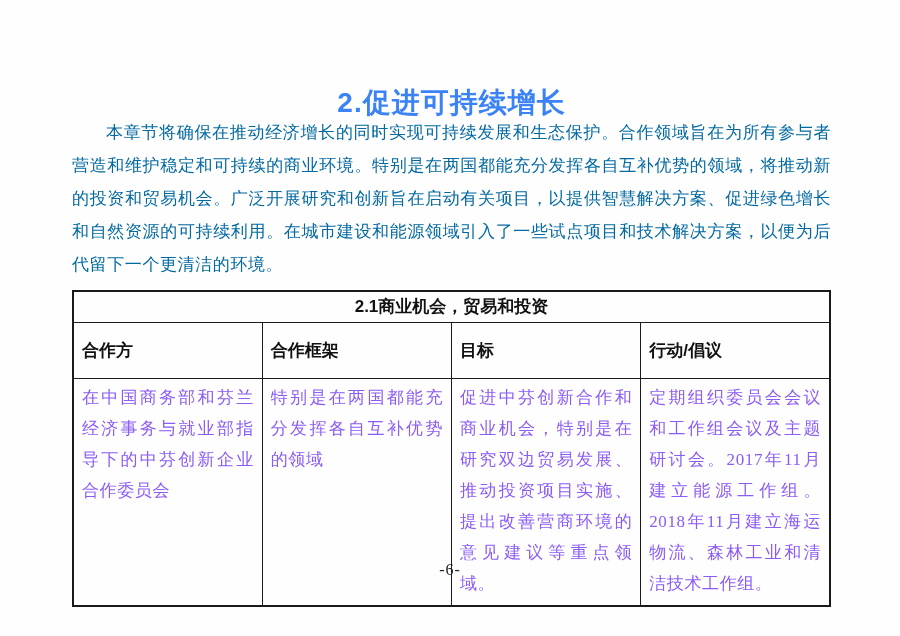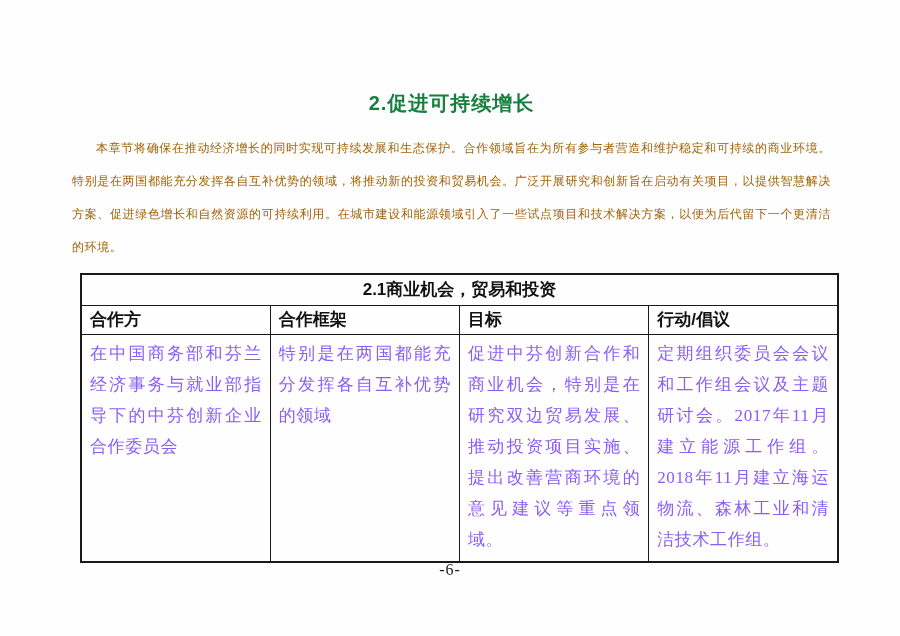--- a/index.html
+++ b/index.html
@@ -15,62 +15,60 @@
     width: 900px;
     height: 636px;
     background: #fefefe;
     padding: 90px 69px 0 72px;
     position: relative;
   }
   .doc-title {
     text-align: center;
     font-family: "Liberation Sans", "DejaVu Sans", sans-serif;
     font-weight: bold;
-    font-size: 20px;
+    font-size: 28px;
     line-height: 26px;
     letter-spacing: 1px;
-    color: #15803d;
+    color: #3b82f6;
   }
   .body-para {
-    margin-top: 16px;
-    font-size: 12px;
+    font-size: 17px;
     line-height: 33px;
     text-align: justify;
     text-justify: inter-character;
     text-indent: 2em;
     letter-spacing: 0.6px;
-    color: #a16207;
+    color: #0369a1;
   }
   .coop-table {
     margin-top: 9px;
     width: 759px;
     border-collapse: collapse;
     border: 2px solid #1a1a1a;
     table-layout: fixed;
-    margin-left: 8px;
   }
   .coop-table th, .coop-table td {
     border: 1px solid #1a1a1a;
   }
   .tbl-title {
     font-family: "Liberation Sans", "DejaVu Sans", sans-serif;
     font-weight: bold;
     font-size: 17px;
     text-align: center;
     height: 31px;
     padding: 2px 4px;
     color: #111;
   }
   .hdr-row th {
     font-family: "Liberation Sans", "DejaVu Sans", sans-serif;
     font-weight: bold;
     font-size: 17px;
     text-align: left;
     height: 29px;
-    padding: 2px 8px;
+    padding: 16px 8px;
     color: #111;
   }
   .coop-table col { width: 25%; }
   .coop-table td {
     vertical-align: top;
     font-size: 17px;
     line-height: 31px;
     padding: 3px 8px 6px 8px;
     text-align: justify;
     text-justify: inter-character;

